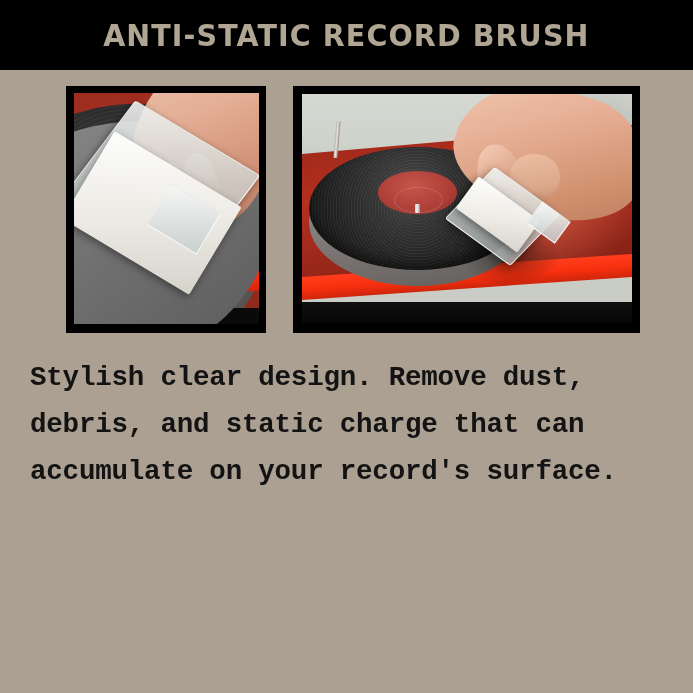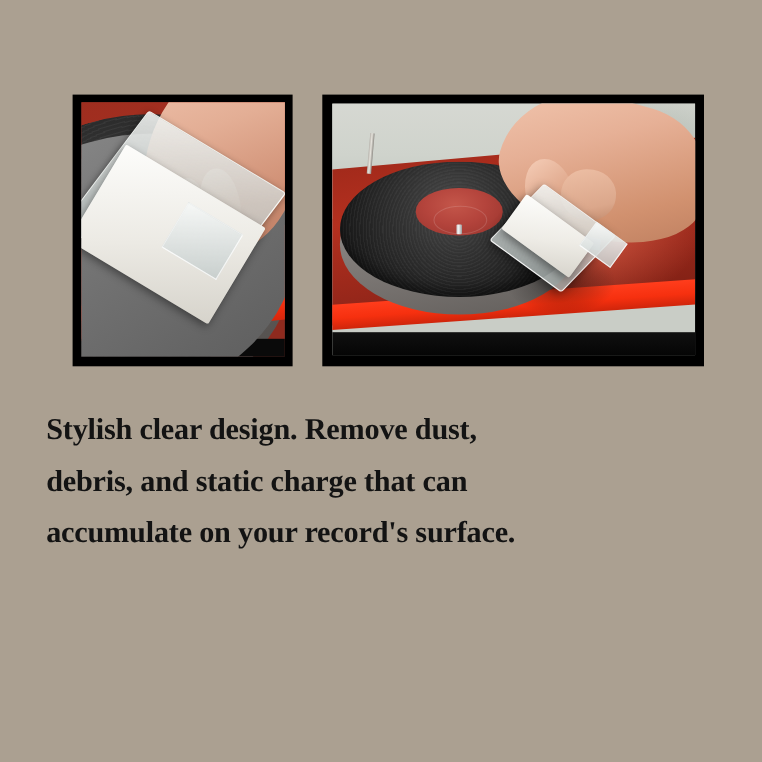--- a/index.html
+++ b/index.html
@@ -296,35 +296,38 @@
 
   
   #copy-block {
     position: absolute;
     left: 26px;
     top: 350px;
     width: 645px;
   }
   .para {
     color: #131313;
-    font-family: Liberation Serif, serif;
+    font-family: Liberation Mono, monospace;
     font-weight: bold;
     font-size: 27.5px;
     line-height: 47px;
     letter-spacing: -0.2px;
-    margin: 16px;
+    margin: 4px;
     white-space: pre-line;
   }
   #para-2 { margin-top: 44px; }
 </style>
 </head>
 <body>
 
 <div id="page">
 
+  <div id="header-bar">
+    <div id="header-title">ANTI-STATIC RECORD BRUSH</div>
+  </div>
 
   <div id="photo-row">
 
     <div id="photo-left-frame" class="photo-frame">
       <div class="photo-inner">
         <div id="photo-left-scene">
           <div class="lp-bg-dark"></div>
           <div class="lp-platter"></div>
           <div class="lp-record-edge"></div>
           <div class="lp-record"></div>

